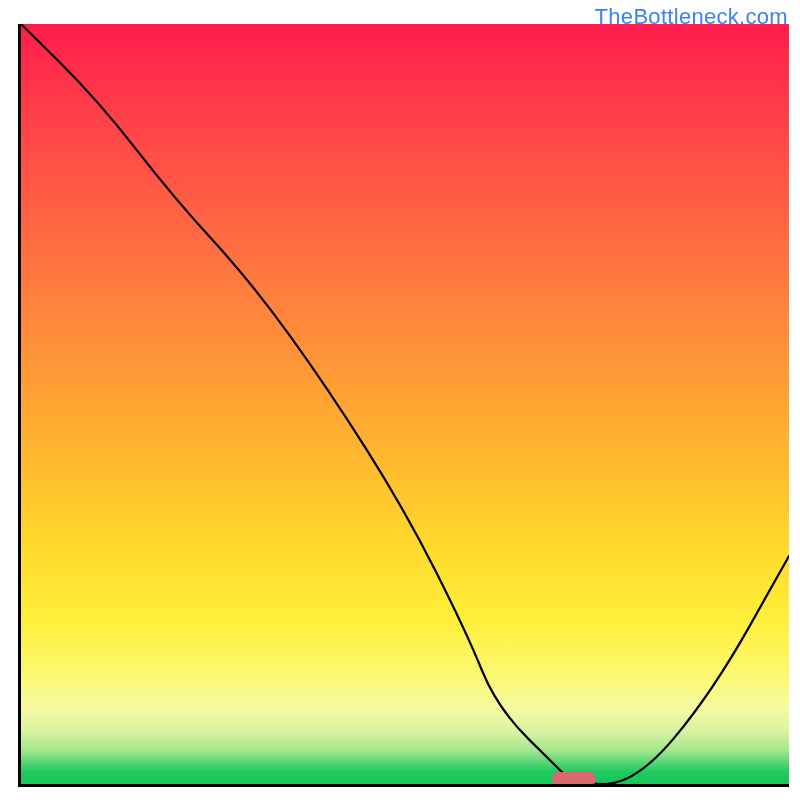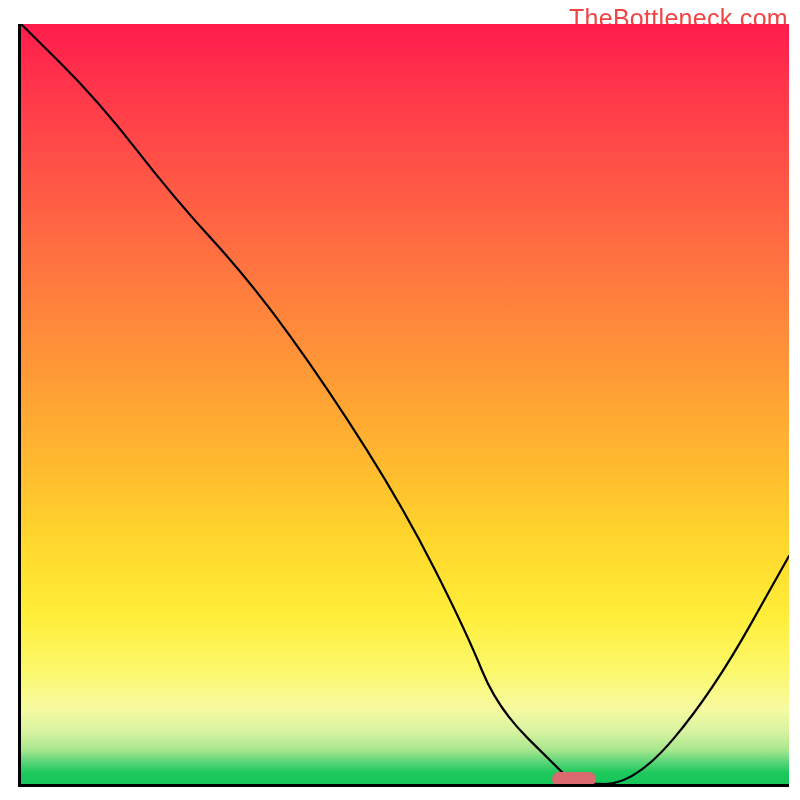--- a/index.html
+++ b/index.html
@@ -13,22 +13,22 @@
   }
   .container {
     position: relative;
     width: 800px;
     height: 800px;
   }
   .watermark {
     position: absolute;
     top: 4px;
     right: 12px;
-    color: #ef4444;
-    font-size: 25px;
+    color: #3b82f6;
+    font-size: 22px;
     font-weight: 400;
     letter-spacing: 0.3px;
     user-select: none;
   }
   .plot-area {
     position: absolute;
     left: 18px;
     top: 24px;
     width: 768px;
     height: 760px;

